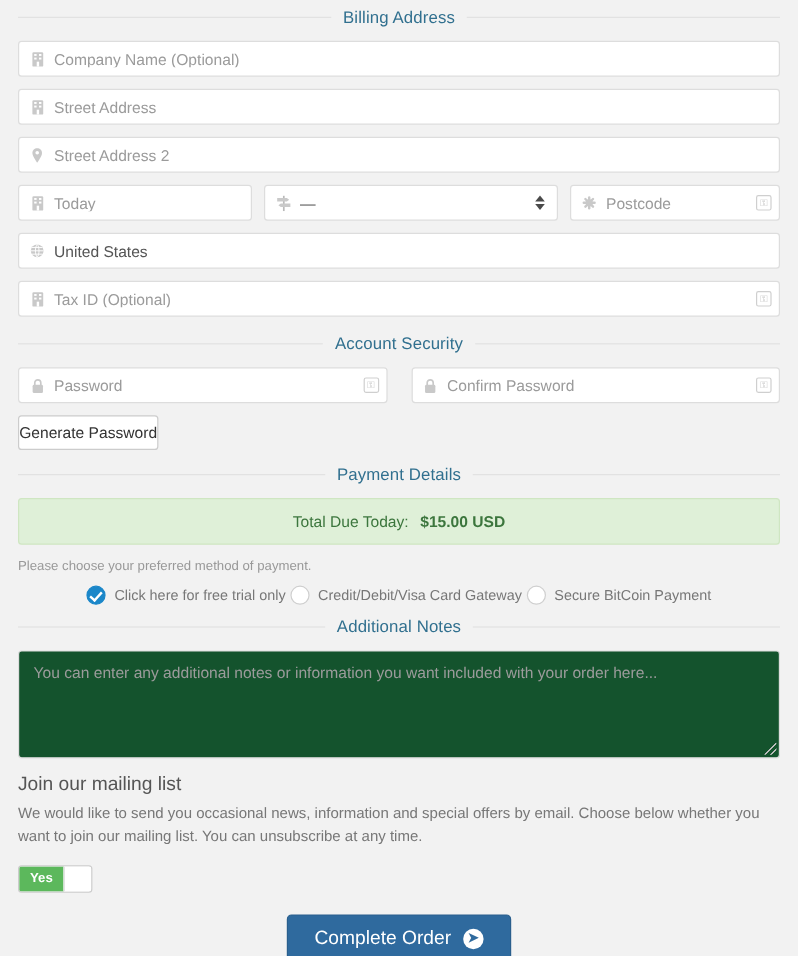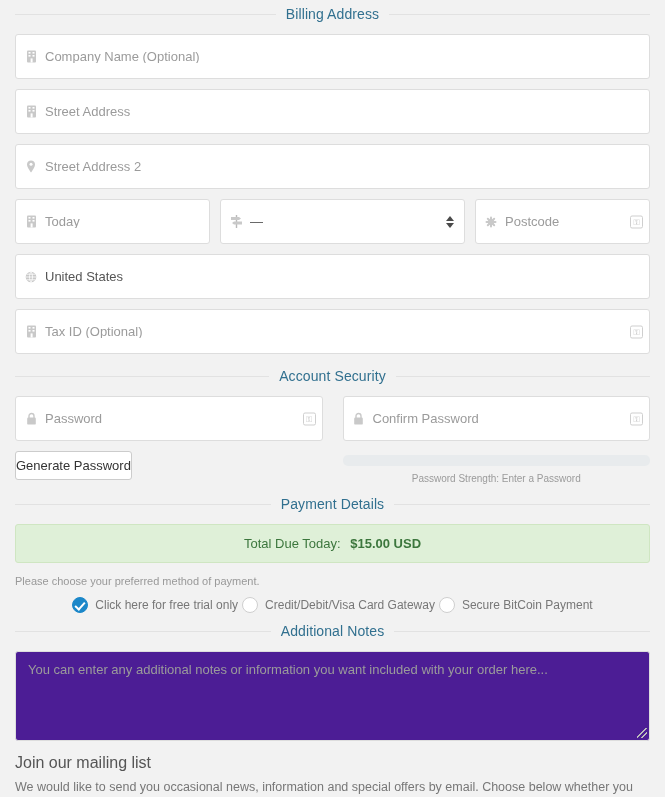--- a/index.html
+++ b/index.html
@@ -38,21 +38,21 @@
 
   
   .row {
     display: flex;
     gap: 10px;
     margin-bottom: 10px;
   }
   .field {
     position: relative;
     flex: 1 1 auto;
-    height: 45px;
+    height: 30px;
     background: #fff;
     border: 1px solid #ddd;
     border-radius: 3px;
     display: flex;
     align-items: center;
     padding: 0 8px;
   }
   .field .fld-icon {
     width: 14px;
     height: 14px;
@@ -188,21 +188,21 @@
     border-width: 0 2px 2px 0;
     transform: rotate(42deg);
   }
   .payopt .lbl { font-size: 12px; color: #777; }
 
   
   .notes {
     position: relative;
     width: 100%;
     height: 90px;
-    background: #4c1d95;
+    background: #14532d;
     border: 1px solid #ddd;
     border-radius: 3px;
     padding: 10px 12px;
     font-size: 13px;
     color: #9b9b9b;
     line-height: 1.3;
   }
   .resize-grip {
     position: absolute;
     right: 2px; bottom: 2px;
@@ -442,24 +442,20 @@
         <span class="ph">Confirm Password</span>
         <span class="autofill">⚿</span>
       </div>
     </div>
   </div>
 
   <div class="secrow">
     <div class="half">
       <button class="btn-default">Generate Password</button>
     </div>
-    <div class="half">
-      <div class="strength-bar"></div>
-      <div class="strength-text">Password Strength: Enter a Password</div>
-    </div>
   </div>
 
   
   <div class="legend" style="margin-top:12px;">
     <span class="rule"></span>
     <span class="legend-text">Payment Details</span>
     <span class="rule"></span>
   </div>
 
   <div class="alert-success">

